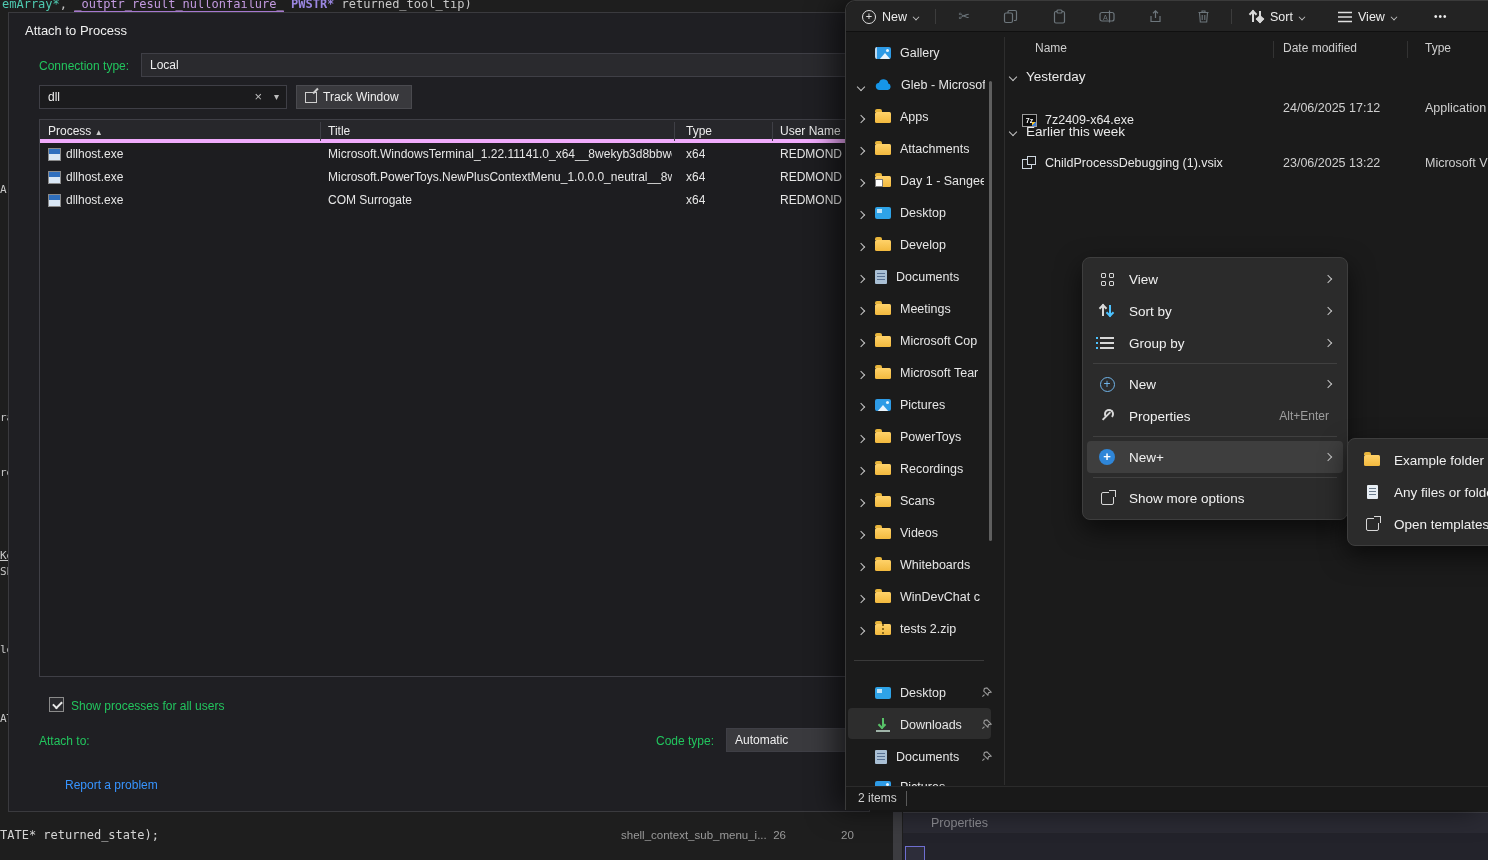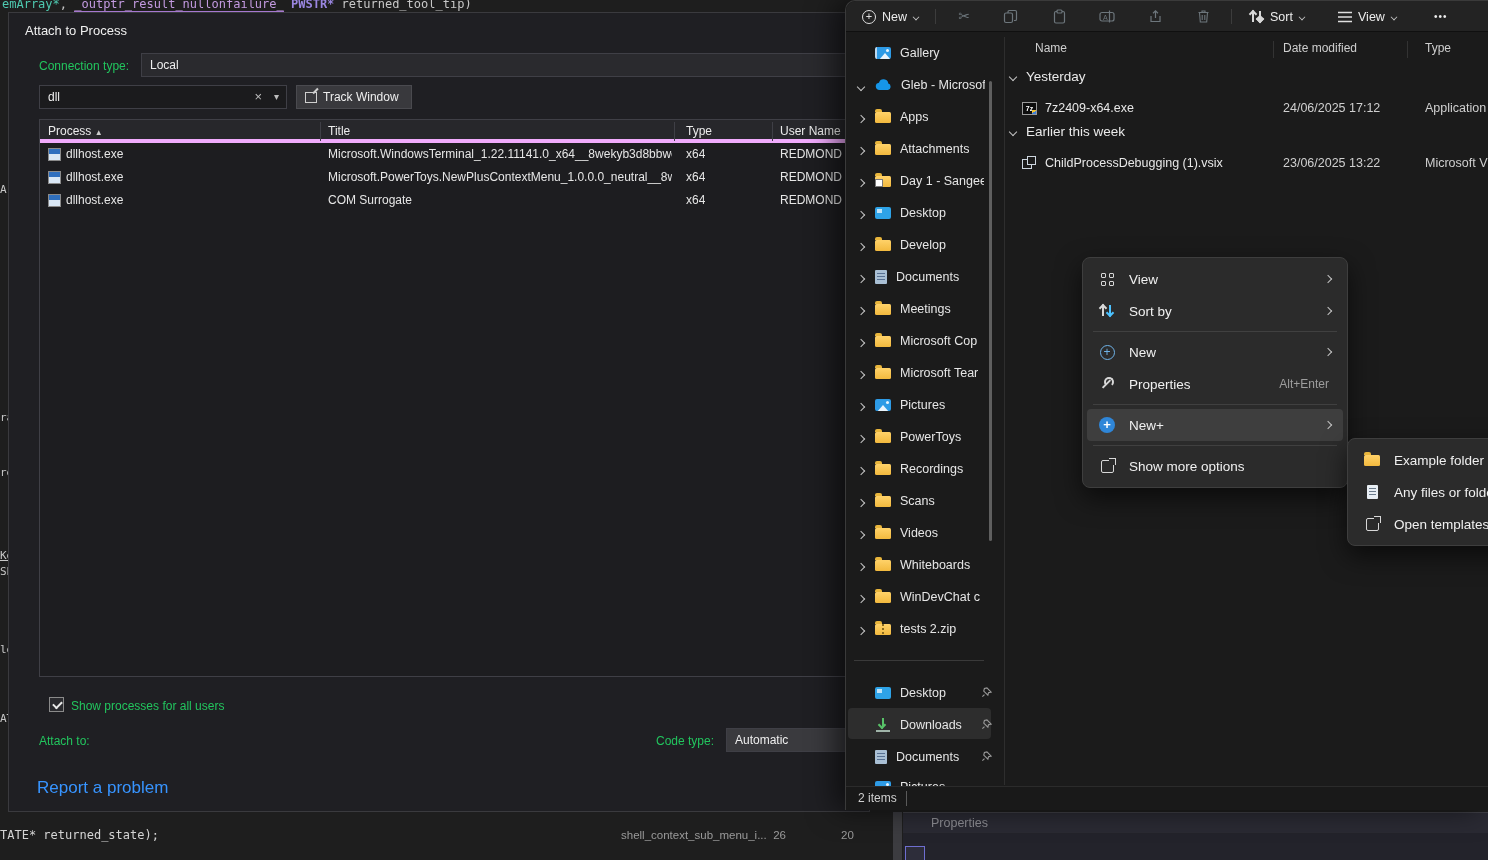--- a/index.html
+++ b/index.html
@@ -40,21 +40,21 @@
   .ptable-head { height:23px; background:#27272b; border-bottom:4px solid #f0abfc; position:relative;
     font-size:12px; color:#ececec; }
   .col-sep { position:absolute; top:2px; width:1px; height:19px; background:#3f3f46; }
   .prow { position:relative; height:23px; font-size:12px; color:#e6e6e6; }
   .appicon { position:absolute; left:8px; top:5px; width:13px; height:13px;
     background:linear-gradient(#2f6fbe 0 5px, #d9e7f5 5px 100%); border:1px solid #8a8a8a; }
   .cell { position:absolute; top:4px; white-space:nowrap; overflow:hidden; }
   .checkbox { width:15px; height:15px; background:#2a2a2e; border:1px solid #8a8a8a; position:relative; }
   .checkbox::after { content:""; position:absolute; left:3px; top:3px; width:7px; height:4px;
     border-left:2px solid #eaeaea; border-bottom:2px solid #eaeaea; transform:rotate(-45deg); }
-  .report-link { color:#3794ff; font-size:17px; }
+  .report-link { color:#3794ff; font-size:12px;margin-left:28px; }
 
   
   .lens { color:#9a9a9a; font-size:11.5px; }
   .vscroll-strip { left:893px; top:812px; width:9px; height:48px; background:#3c3c40; }
   .props-panel { left:903px; top:812px; width:585px; height:48px; background:#23232b; border-top:1px solid #3f3f46; }
   .props-head { position:absolute; left:0; top:0; right:0; height:20px; background:#2a2a33; }
   .props-title { position:absolute; left:28px; top:3px; font-size:12.5px; color:#8c8c92; }
   .props-chip { position:absolute; left:2px; top:33px; width:20px; height:15px; border:1px solid #6e6ed0; background:#2d2d3a; }
 
   
@@ -464,21 +464,21 @@
   <div class="fl-colsep" style="left:427px"></div>
   <div class="fl-head" style="left:437px">Date modified</div>
   <div class="fl-colsep" style="left:561px"></div>
   <div class="fl-head" style="left:579px">Type</div>
 
   <div class="group-row" style="left:164px;top:68px">
     <span class="chd"></span>
     <span>Yesterday</span>
   </div>
 
-  <div class="frow" style="left:176px;top:95px">
+  <div class="frow" style="left:176px;top:107px">
     <span class="sevenz">7z</span>
     <span>7z2409-x64.exe</span>
   </div>
   <div class="fcell" style="left:437px;top:100px">24/06/2025 17:12</div>
   <div class="fcell" style="left:579px;top:100px">Application</div>
 
   <div class="group-row" style="left:164px;top:123px">
     <span class="chd"></span>
     <span>Earlier this week</span>
   </div>
@@ -515,20 +515,27 @@
   <div class="mi">
     <span class="mic">
         <span class="sort-ic">
           <i></i>
           <b></b>
         </span>
       </span>
     <span>Sort by</span>
     <span class="chr mchev"></span>
   </div>
+  <div class="mi">
+    <span class="mic">
+        <span class="group-ic"></span>
+      </span>
+    <span>Group by</span>
+    <span class="chr mchev"></span>
+  </div>
   <div class="mdiv"></div>
   <div class="mi">
     <span class="mic">
         <span class="newcirc">+</span>
       </span>
     <span>New</span>
     <span class="chr mchev"></span>
   </div>
   <div class="mi">
     <span class="mic">

